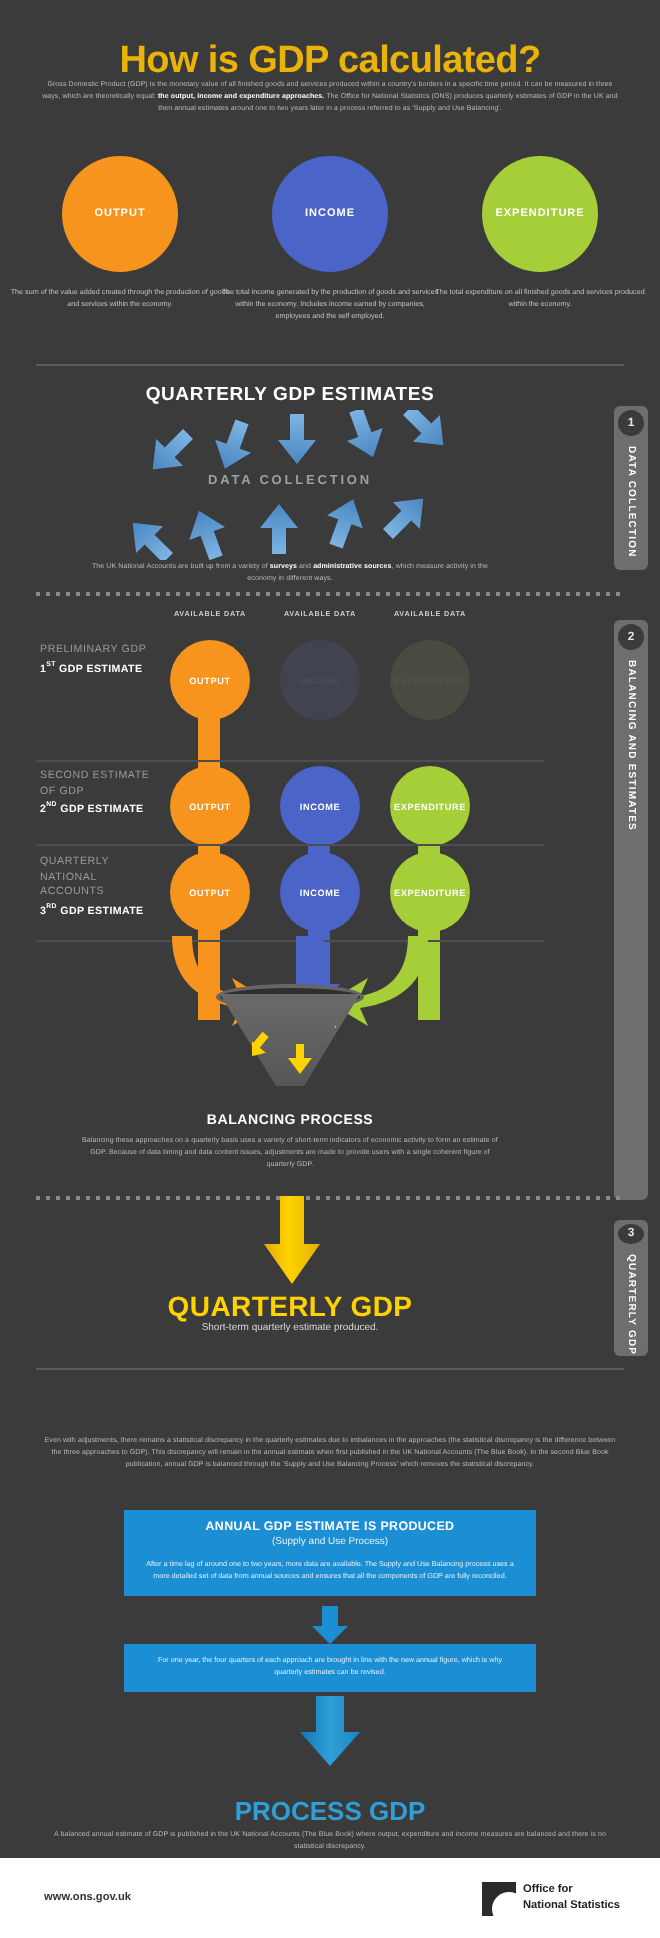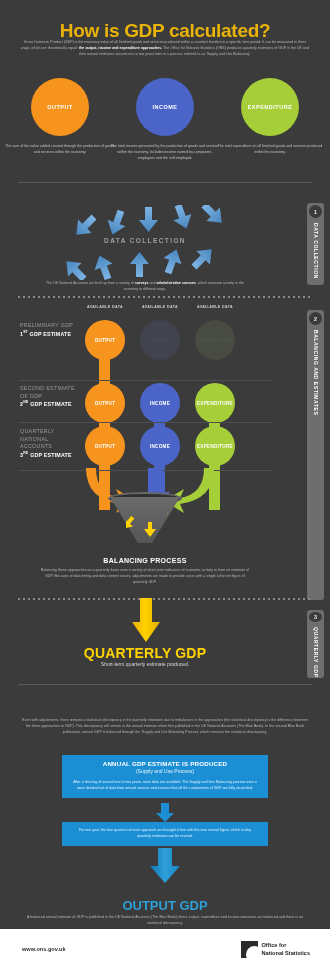--- a/index.html
+++ b/index.html
@@ -179,20 +179,21 @@
     <div class="circ-col c3">
       <div class="circ green">
         <span>EXPENDITURE</span>
       </div>
       <div class="circ-desc">The total expenditure on all finished goods and services produced within the economy.</div>
     </div>
   </div>
 
   <div class="rule-solid" style="top:182px"></div>
 
+  <div class="sec-h" style="position:absolute;left:0;top:192px;width:290px">QUARTERLY GDP ESTIMATES</div>
 
   <div class="tab" style="top:203px;height:82px">
     <div class="tab-num">1</div>
     <div class="tab-lbl">DATA COLLECTION</div>
   </div>
 
   <div class="dc-wrap">
     <svg width="290" height="75" viewBox="0 0 290 75">
       <defs>
         <linearGradient id="ag" x1="0" y1="0" x2="0" y2="1">
@@ -377,21 +378,21 @@
     <defs>
         <linearGradient id="bg2" x1="0" y1="0" x2="1" y2="0">
       <stop offset="0%" stop-color="#1176b5"></stop>
           <stop offset="50%" stop-color="#2f9fd8"></stop>
           <stop offset="100%" stop-color="#1b84c4"></stop>
     </linearGradient>
       </defs>
     <path d="M13 0 h14 v18 h8 L20 35 L5 18 h8 z" fill="url(#bg2)"></path>
   </svg>
 
-  <div class="agdp-title">OUTPUT GDP</div>
+  <div class="agdp-title">PROCESS GDP</div>
   <div class="body-txt" style="position:absolute;left:22px;top:915px;width:286px">A balanced annual estimate of GDP is published in the UK National Accounts (The Blue Book) where output, expenditure and income measures are balanced and there is no statistical discrepancy.</div>
 
   <div class="footer">
     <div class="footer-url">www.ons.gov.uk</div>
     <div class="ons">
       <div class="ons-mark"></div>
       <div class="ons-txt">
         <div>Office for</div>
         <div>National Statistics</div>
       </div>

